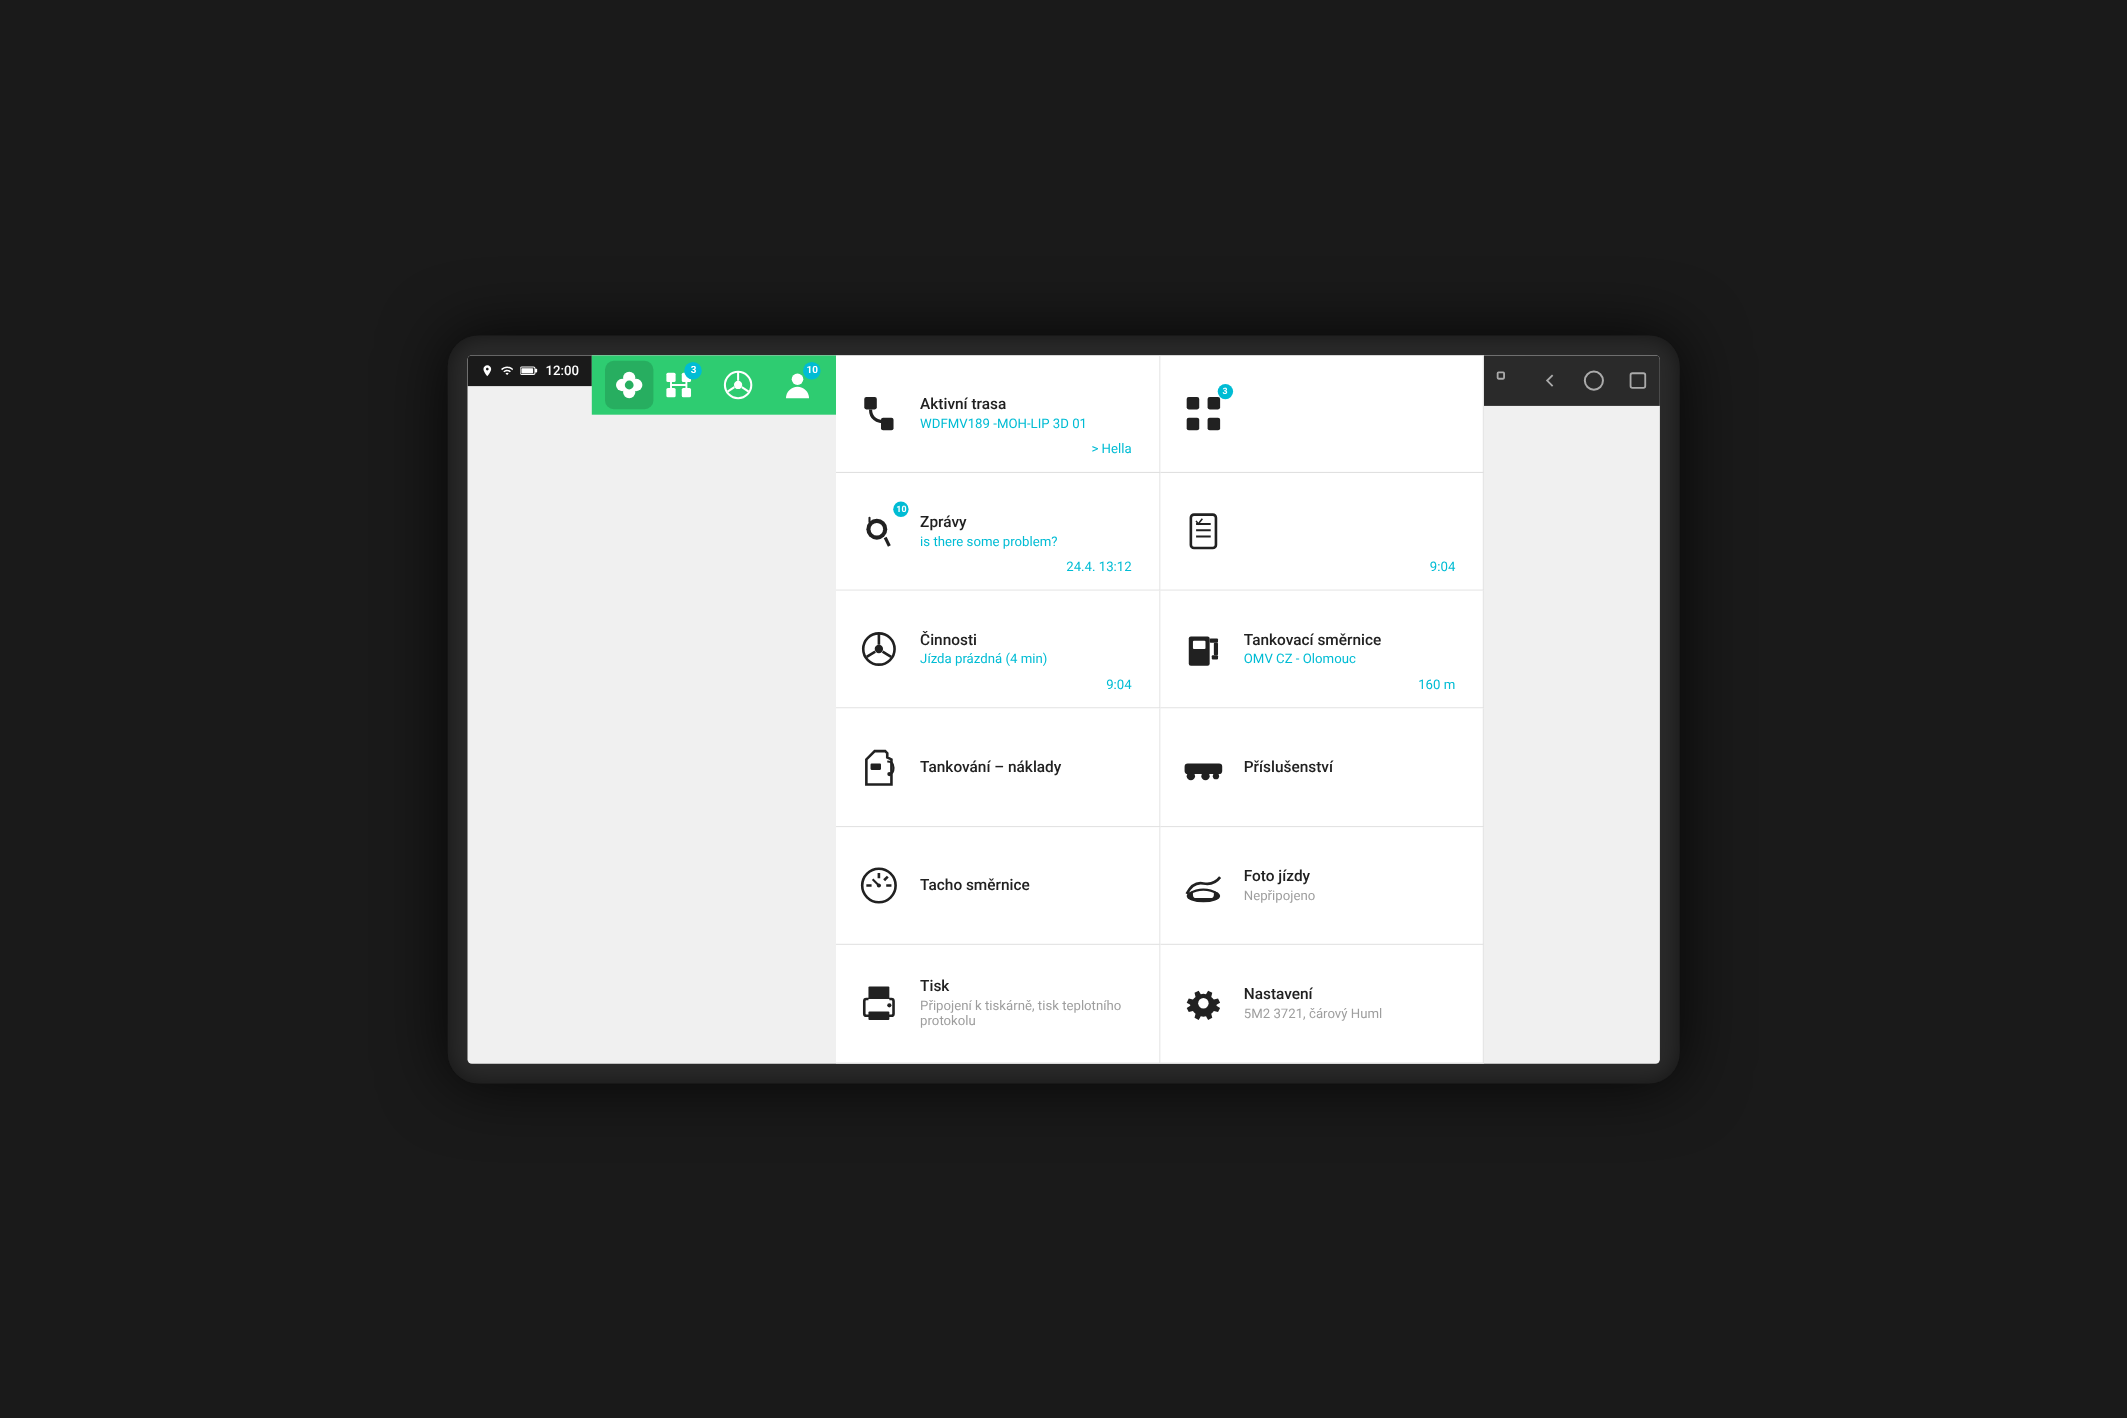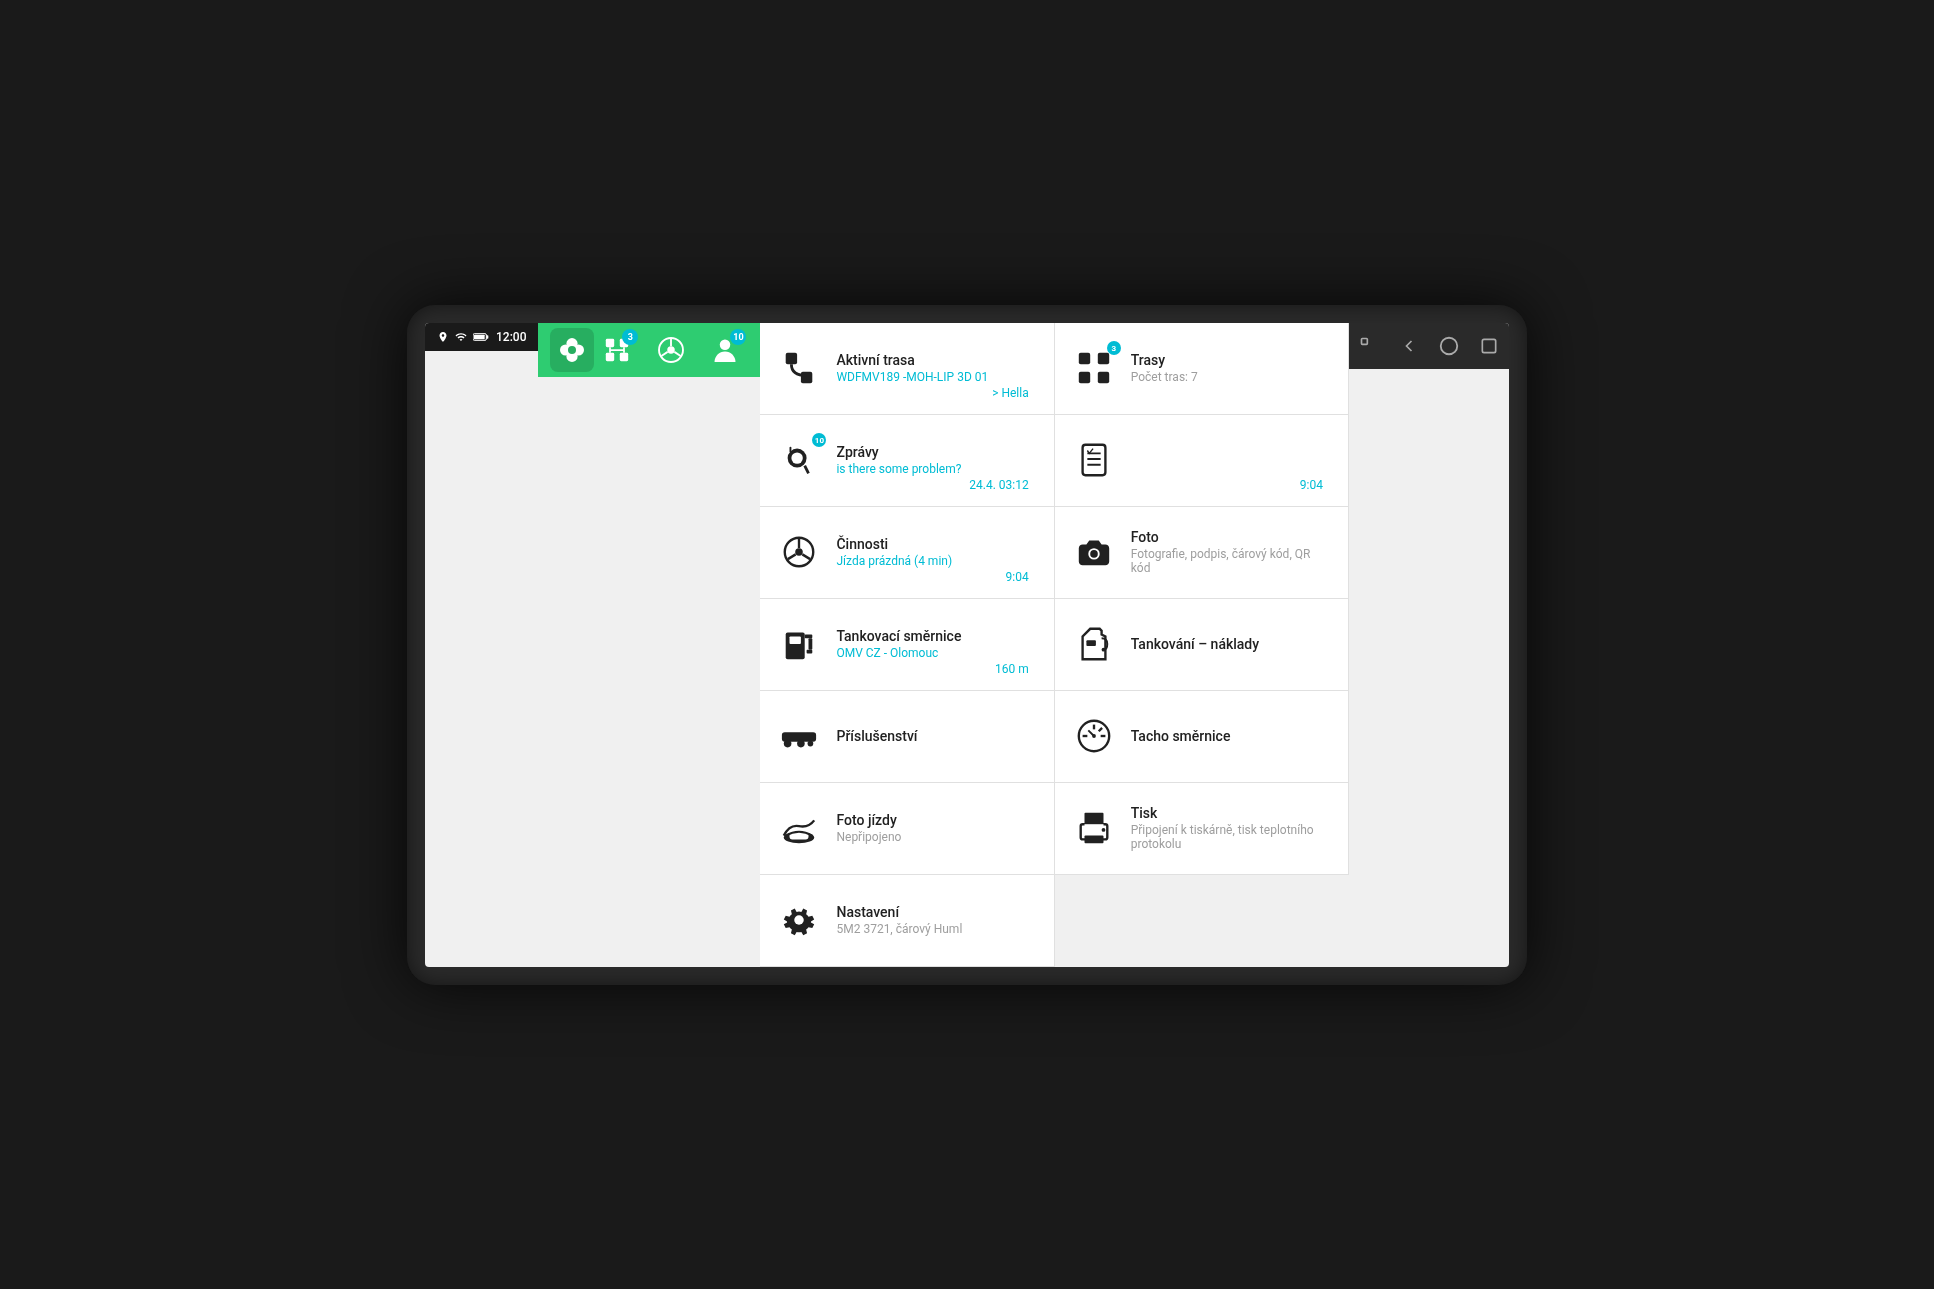--- a/index.html
+++ b/index.html
@@ -298,41 +298,37 @@
         <div class="menu-item">
           <div class="menu-item-icon" style="position:relative;">
             <svg width="38" height="38" viewBox="0 0 40 40" style="fill:#212121">
               <rect x="4" y="4" width="12" height="12" rx="2"></rect>
               <rect x="24" y="4" width="12" height="12" rx="2"></rect>
               <rect x="4" y="24" width="12" height="12" rx="2"></rect>
               <rect x="24" y="24" width="12" height="12" rx="2"></rect>
             </svg>
             <div class="icon-badge">3</div>
           </div>
-          <div class="menu-item-text">
-            <span class="menu-item-title">Trasy</span>
-            <span class="menu-item-subtitle gray">Počet tras: 7</span>
-          </div>
         </div>
 
         <div class="menu-item">
           <div class="menu-item-icon" style="position:relative;">
             <svg width="38" height="38" viewBox="0 0 40 40" style="fill:#212121">
               <circle cx="18" cy="18" r="10"></circle>
               <circle cx="18" cy="18" r="6" fill="white"></circle>
               <rect x="10" y="6" width="2" height="6" fill="#212121" rx="1"></rect>
               <path d="M26 26 L30 34" stroke="#212121" stroke-width="3" fill="none"></path>
             </svg>
             <div class="icon-badge">10</div>
           </div>
           <div class="menu-item-text">
             <span class="menu-item-title">Zprávy</span>
             <span class="menu-item-subtitle">is there some problem?</span>
           </div>
-          <span class="menu-item-time">24.4. 03:12</span>
+          <span class="menu-item-time">24.4. 13:12</span>
         </div>
 
         <div class="menu-item">
           <div class="menu-item-icon">
             <svg width="38" height="38" viewBox="0 0 40 40" style="fill:#212121">
               <rect x="8" y="4" width="24" height="32" rx="3" fill="none" stroke="#212121" stroke-width="2.5"></rect>
               <line x1="13" y1="13" x2="27" y2="13" stroke="#212121" stroke-width="2"></line>
               <line x1="13" y1="19" x2="27" y2="19" stroke="#212121" stroke-width="2"></line>
               <line x1="13" y1="25" x2="27" y2="25" stroke="#212121" stroke-width="2"></line>
               <polyline points="13,10 15,13 19,8" stroke="#212121" stroke-width="1.5" fill="none"></polyline>
@@ -351,33 +347,20 @@
               <line x1="31.7" y1="27.5" x2="23.5" y2="22.5"></line>
             </svg>
           </div>
           <div class="menu-item-text">
             <span class="menu-item-title">Činnosti</span>
             <span class="menu-item-subtitle">Jízda prázdná (4 min)</span>
           </div>
           <span class="menu-item-time">9:04</span>
         </div>
 
-        <div class="menu-item">
-          <div class="menu-item-icon">
-            <svg width="38" height="38" viewBox="0 0 40 40" style="fill:#212121">
-              <path d="M36 30c0 2.2-1.8 4-4 4H8c-2.2 0-4-1.8-4-4V16c0-2.2 1.8-4 4-4h4l3-4h10l3 4h4c2.2 0 4 1.8 4 4v14z"></path>
-              <circle cx="20" cy="22" r="6" fill="white"></circle>
-              <circle cx="20" cy="22" r="4" fill="#212121"></circle>
-            </svg>
-          </div>
-          <div class="menu-item-text">
-            <span class="menu-item-title">Foto</span>
-            <span class="menu-item-subtitle gray">Fotografie, podpis, čárový kód, QR kód</span>
-          </div>
-        </div>
 
 
         <div class="menu-item">
           <div class="menu-item-icon">
             <svg width="38" height="38" viewBox="0 0 40 40" style="fill:#212121">
               <rect x="6" y="8" width="20" height="28" rx="2"></rect>
               <rect x="10" y="12" width="12" height="8" rx="1" fill="white"></rect>
               <rect x="26" y="10" width="8" height="4" rx="1"></rect>
               <rect x="30" y="14" width="4" height="12" rx="1"></rect>
               <rect x="28" y="26" width="6" height="4" rx="1"></rect>

